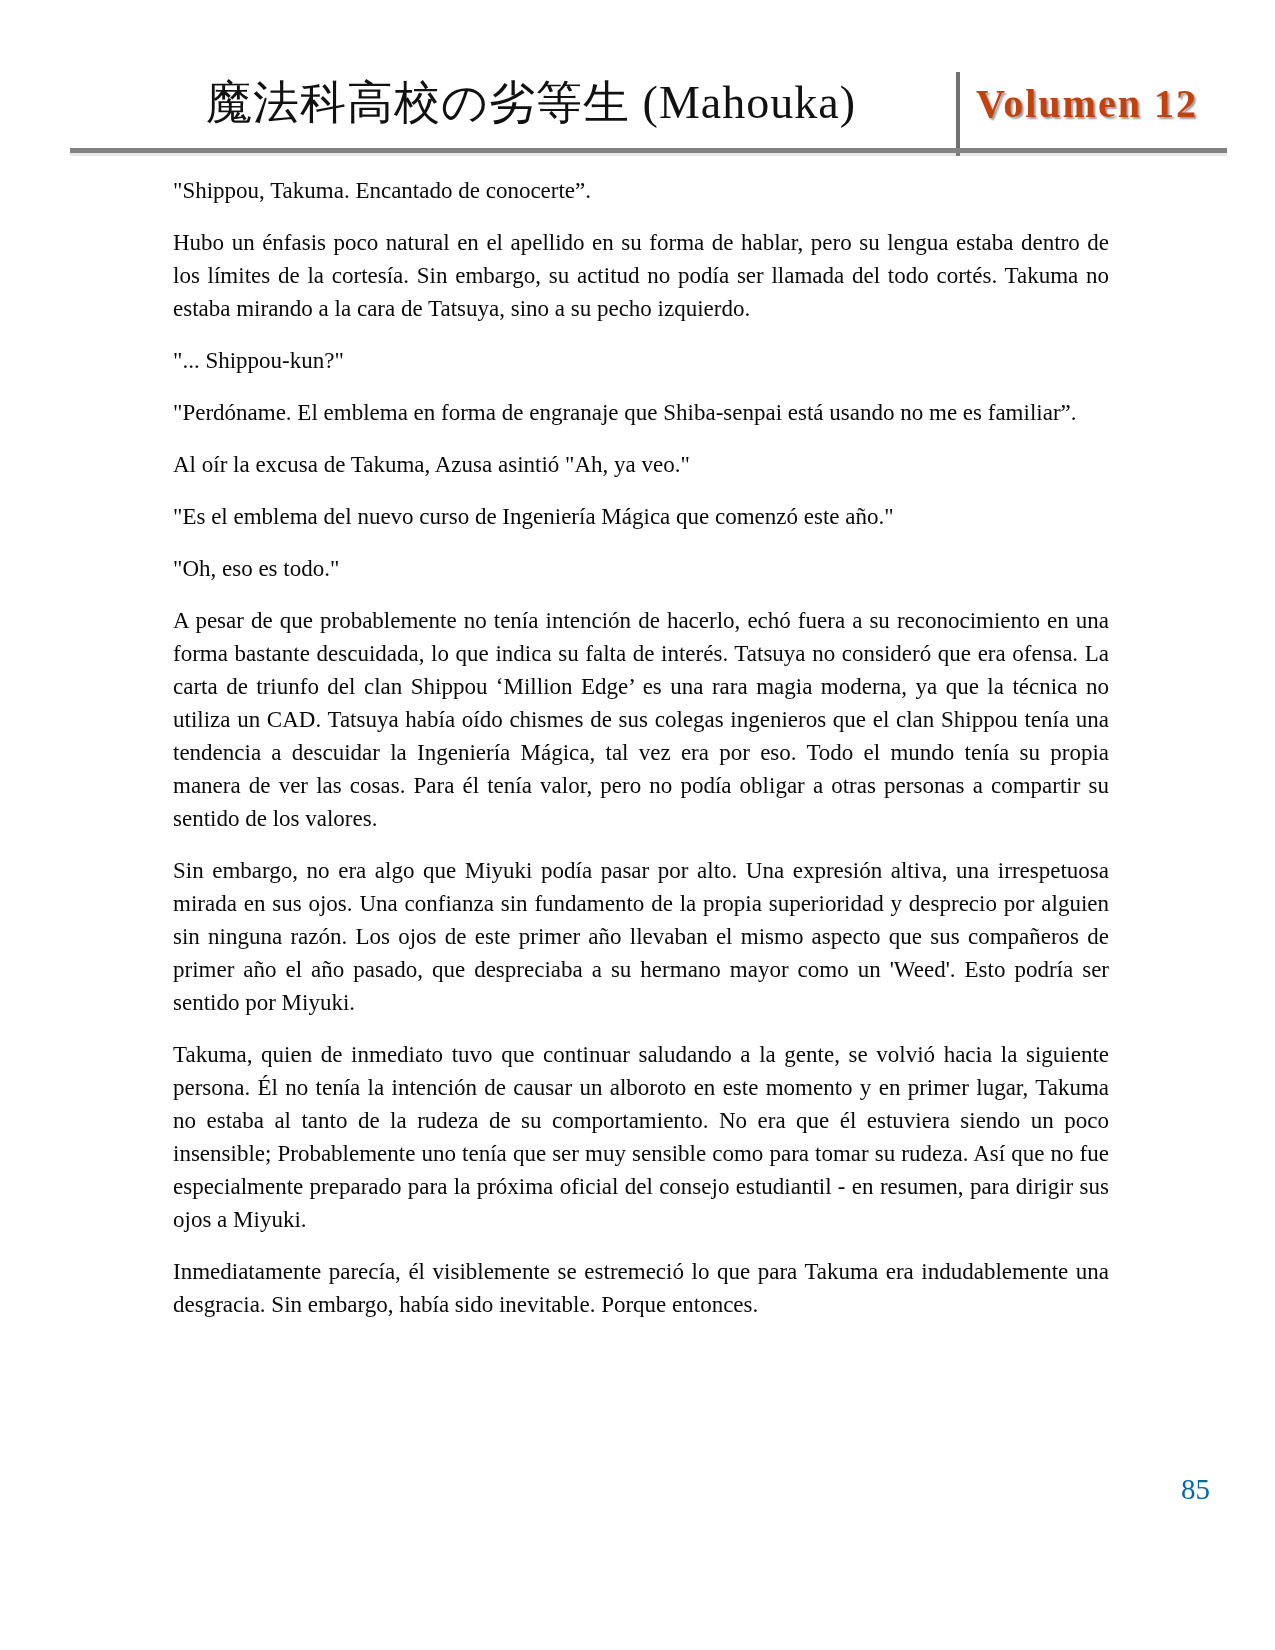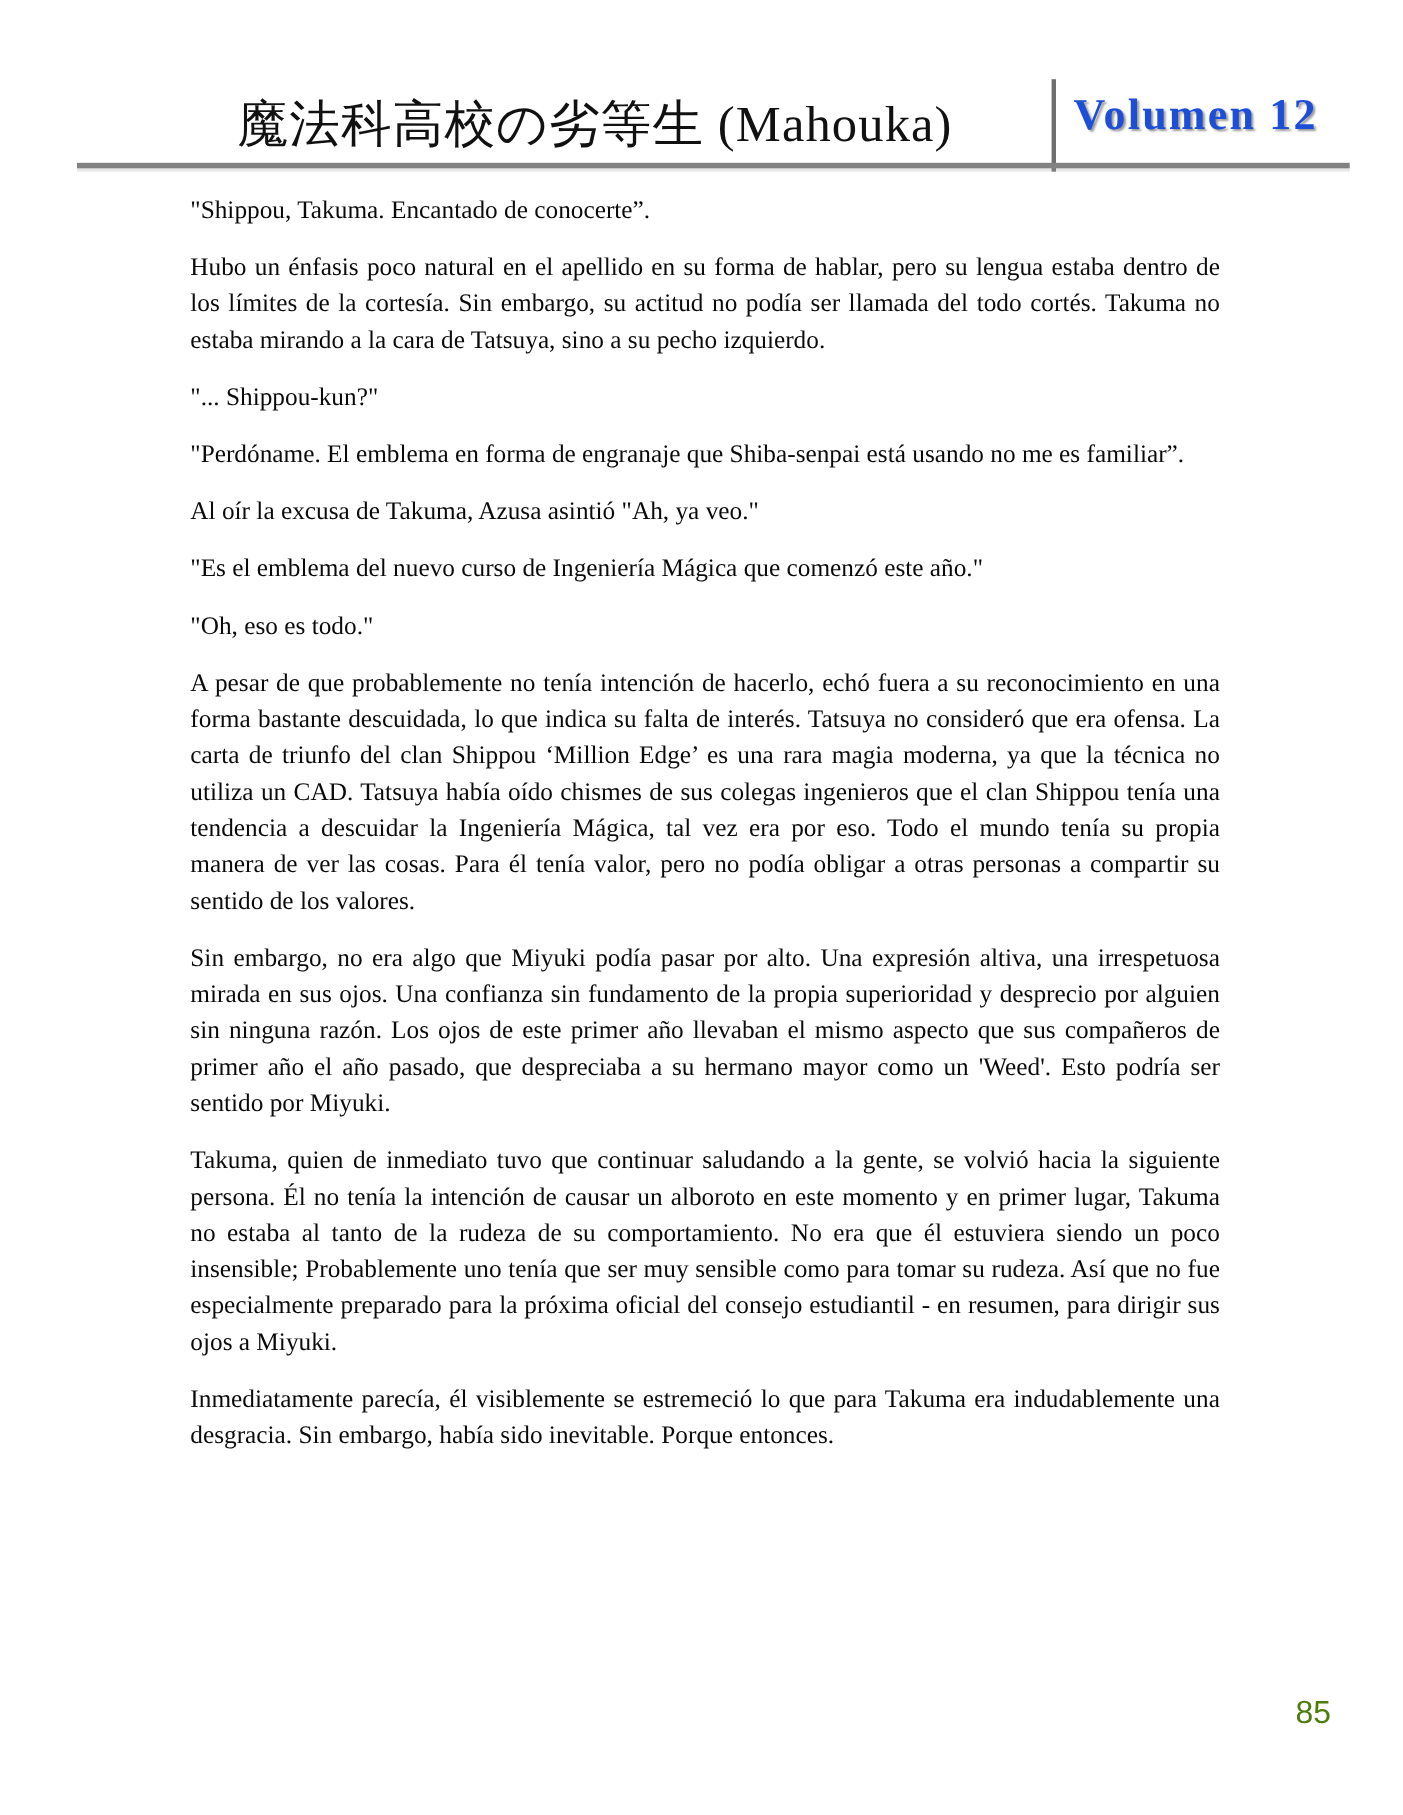--- a/index.html
+++ b/index.html
@@ -14,21 +14,21 @@
     background: #ffffff;
     overflow: hidden;
     font-family: "Liberation Serif", "DejaVu Serif", serif;
     color: #0a0a0a;
   }
   
   .doc-title {
     position: absolute;
     left: 200px;
     top: 64px;
-    margin: 16px;
+    margin: 6px;
     font-size: 46px;
     font-weight: normal;
     line-height: 66px;
     letter-spacing: 1px;
     white-space: nowrap;
     color: #111111;
   }
   .v-rule {
     position: absolute;
     left: 956px;
@@ -38,21 +38,21 @@
     background: #6f6f6f;
   }
   .volume {
     position: absolute;
     left: 976px;
     top: 80px;
     margin: 0;
     font-size: 40px;
     font-weight: bold;
     letter-spacing: 2px;
-    color: #1d4ed8;
+    color: #c2410c;
     text-shadow: 2px 2px 2px #9a9a9a;
     white-space: nowrap;
   }
   .h-rule {
     position: absolute;
     left: 70px;
     top: 148px;
     width: 1157px;
     height: 5px;
     background: #828282;
@@ -67,28 +67,28 @@
     font-size: 23px;
     line-height: 33px;
     text-align: justify;
   }
   .para {
     margin: 0 0 19px 0;
   }
   
   .page-number {
     position: absolute;
-    top: 1542px;
+    top: 1474px;
     left: 1120px;
     width: 90px;
     text-align: right;
-    font-family: Liberation Sans, sans-serif;
+    font-family: Liberation Serif, serif;
     font-size: 29px;
     line-height: 30px;
-    color: #4d7c0f;
+    color: #0369a1;
   }
 </style>
 </head>
 <body>
 
 <div class="page">
 
   <header>
     <h1 class="doc-title">魔法科高校の劣等生 (Mahouka)</h1>
     <div class="v-rule"></div>

